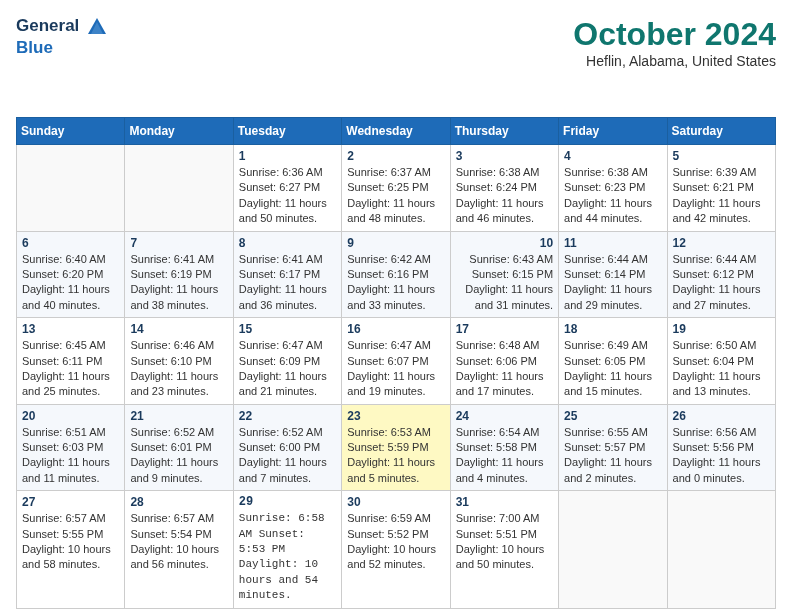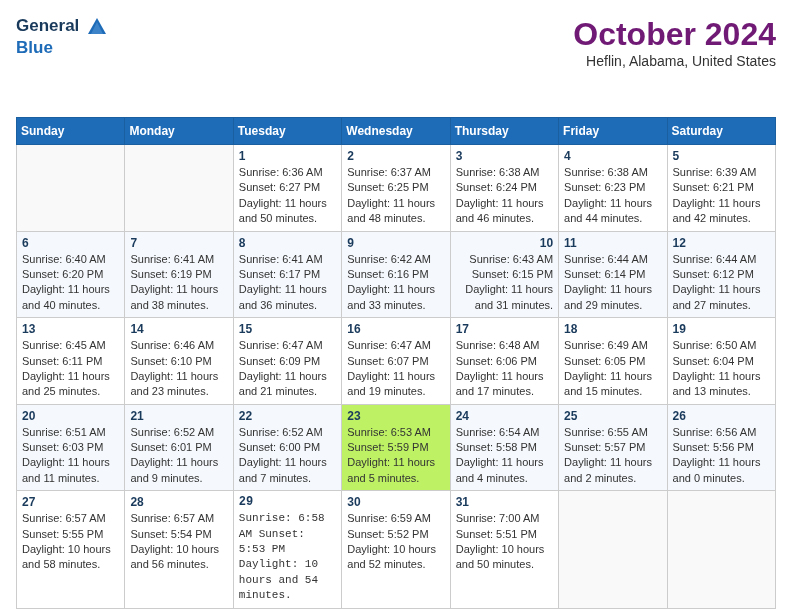--- a/index.html
+++ b/index.html
@@ -19,21 +19,21 @@
     .logo {
       display: flex;
       align-items: center;
     }
     .title-block {
       text-align: right;
     }
     .month-title {
       font-size: 32px;
       font-weight: bold;
-      color: #701a75;
+      color: #0f766e;
     }
     .location {
       font-size: 14px;
       color: #333;
     }
     .calendar {
       width: 100%;
       border-collapse: collapse;
       border: 1px solid #ccc;
       margin-top: 48px;
@@ -245,21 +245,21 @@
           <div class="day-info">Sunrise: 6:52 AM
 Sunset: 6:01 PM
 Daylight: 11 hours and 9 minutes.</div>
         </td>
         <td style="background: rgb(245, 248, 252);">
           <span class="day-number">22</span>
           <div class="day-info">Sunrise: 6:52 AM
 Sunset: 6:00 PM
 Daylight: 11 hours and 7 minutes.</div>
         </td>
-        <td style="background: #bef264;">
+        <td style="background: #fef9c3;">
           <span class="day-number">23</span>
           <div class="day-info">Sunrise: 6:53 AM
 Sunset: 5:59 PM
 Daylight: 11 hours and 5 minutes.</div>
         </td>
         <td style="background: rgb(245, 248, 252);">
           <span class="day-number">24</span>
           <div class="day-info">Sunrise: 6:54 AM
 Sunset: 5:58 PM
 Daylight: 11 hours and 4 minutes.</div>

